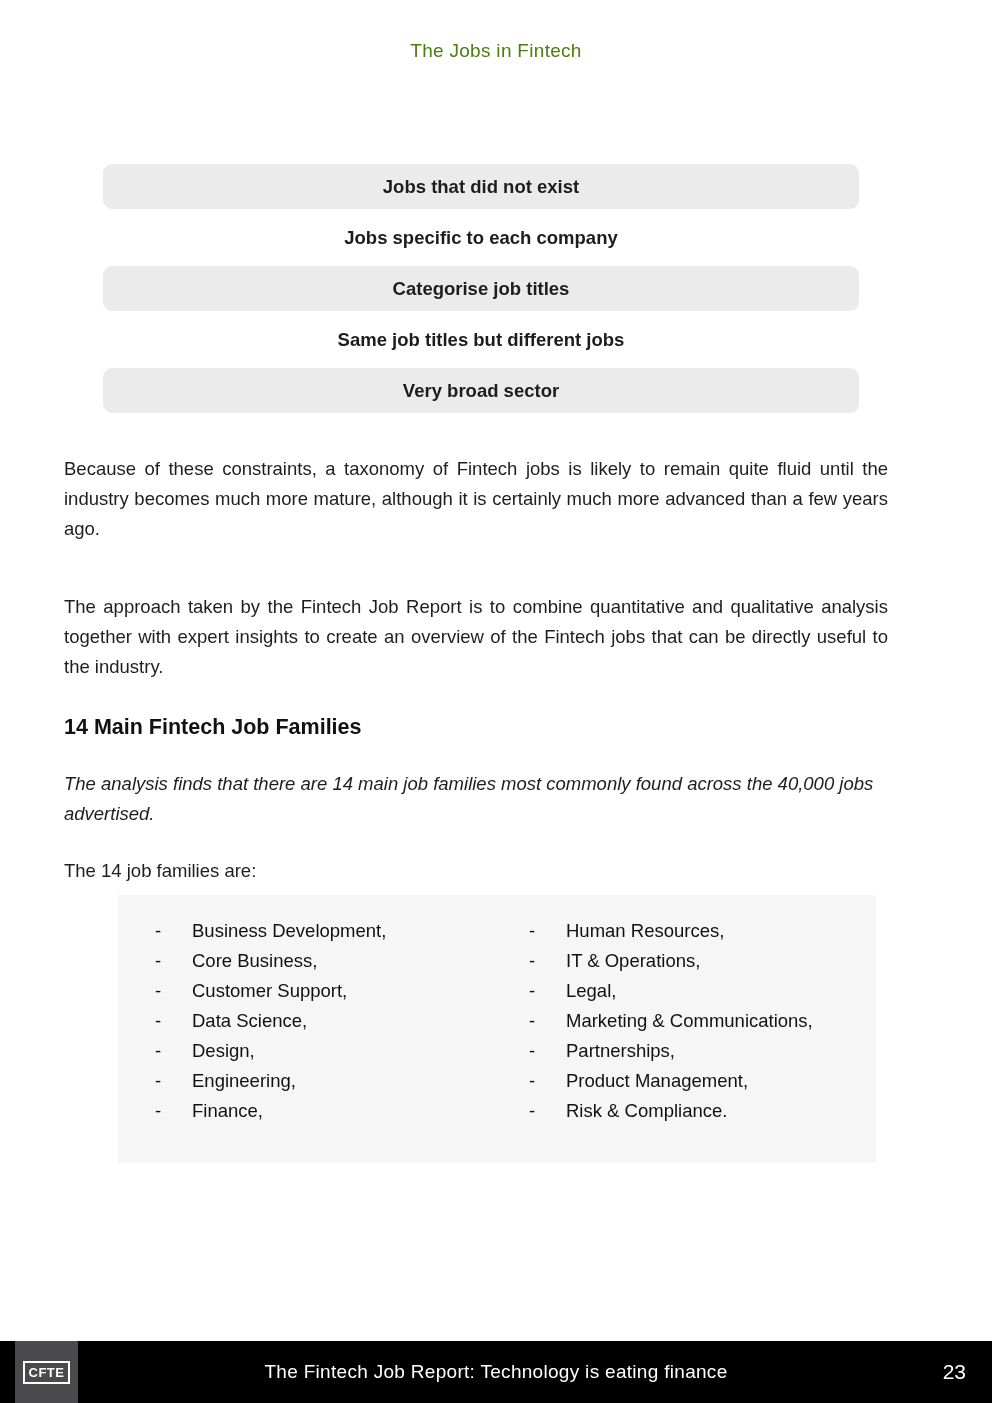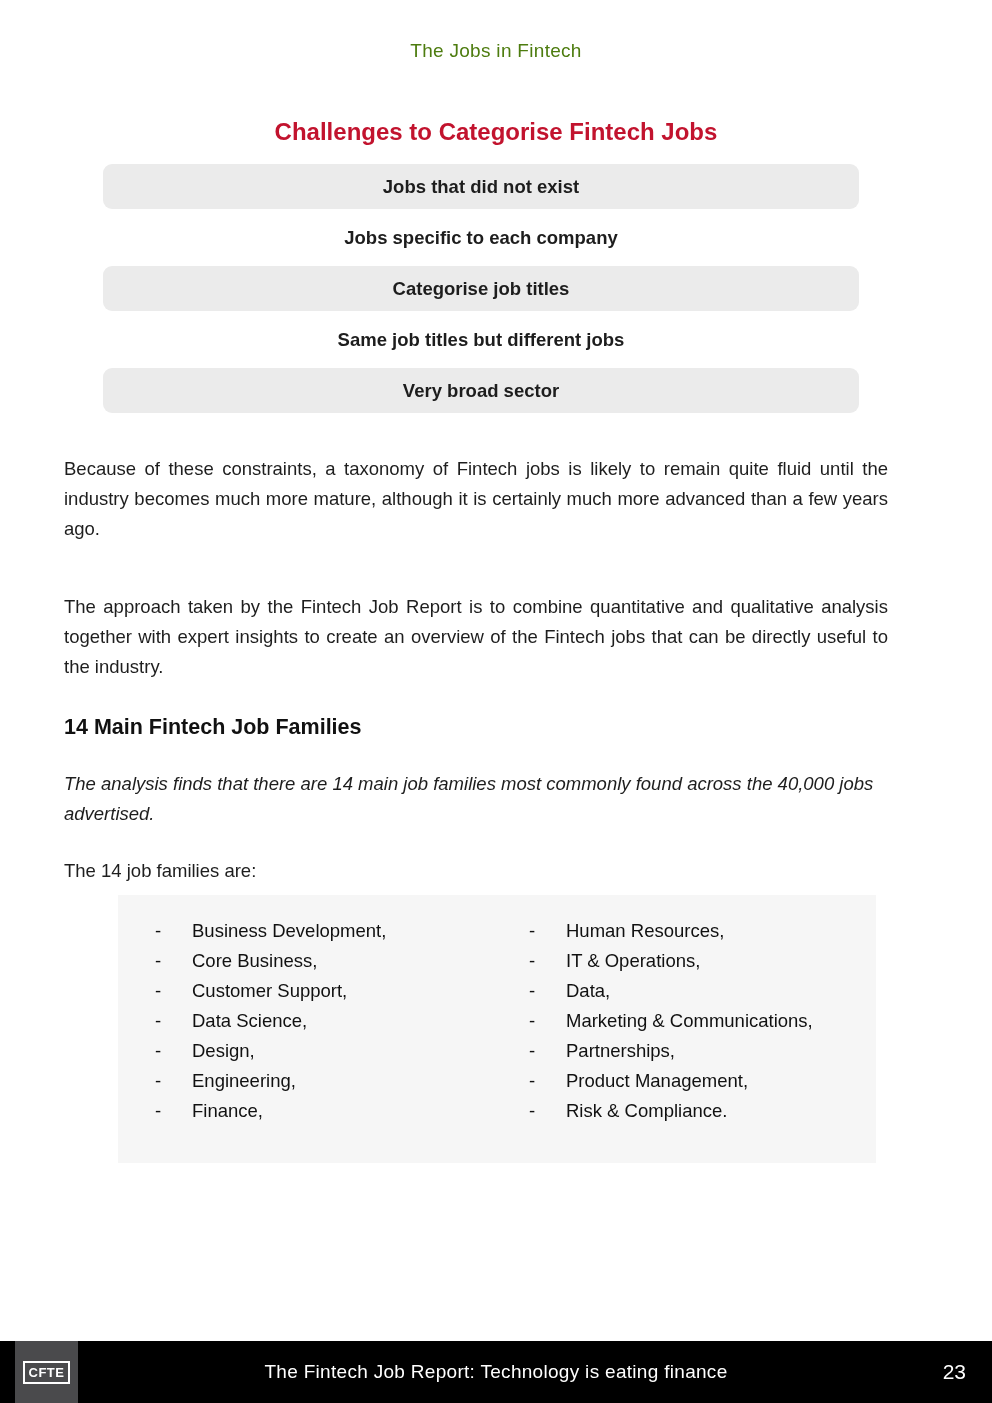--- a/index.html
+++ b/index.html
@@ -140,21 +140,20 @@
 </style>
 </head>
 <body>
 
 <div class="page">
 
   <div class="page-header">
     <span>The Jobs in Fintech</span>
   </div>
 
-  <div class="challenges-title">Challenges to Categorise Fintech Jobs</div>
 
   <div class="bars">
     <div class="bar shaded">Jobs that did not exist</div>
     <div class="bar">Jobs specific to each company</div>
     <div class="bar shaded">Categorise job titles</div>
     <div class="bar">Same job titles but different jobs</div>
     <div class="bar shaded">Very broad sector</div>
   </div>
 
   <p class="body-text p1">Because of these constraints, a taxonomy of Fintech jobs is likely to remain quite fluid until the industry becomes much more mature, although it is certainly much more advanced than a few years ago.</p>
@@ -201,21 +200,21 @@
       <div class="fam-item">
           <span class="dash">-</span>
           <span>Human Resources,</span>
         </div>
       <div class="fam-item">
           <span class="dash">-</span>
           <span>IT &amp; Operations,</span>
         </div>
       <div class="fam-item">
           <span class="dash">-</span>
-          <span>Data,</span>
+          <span>Legal,</span>
         </div>
       <div class="fam-item">
           <span class="dash">-</span>
           <span>Marketing &amp; Communications,</span>
         </div>
       <div class="fam-item">
           <span class="dash">-</span>
           <span>Partnerships,</span>
         </div>
       <div class="fam-item">

